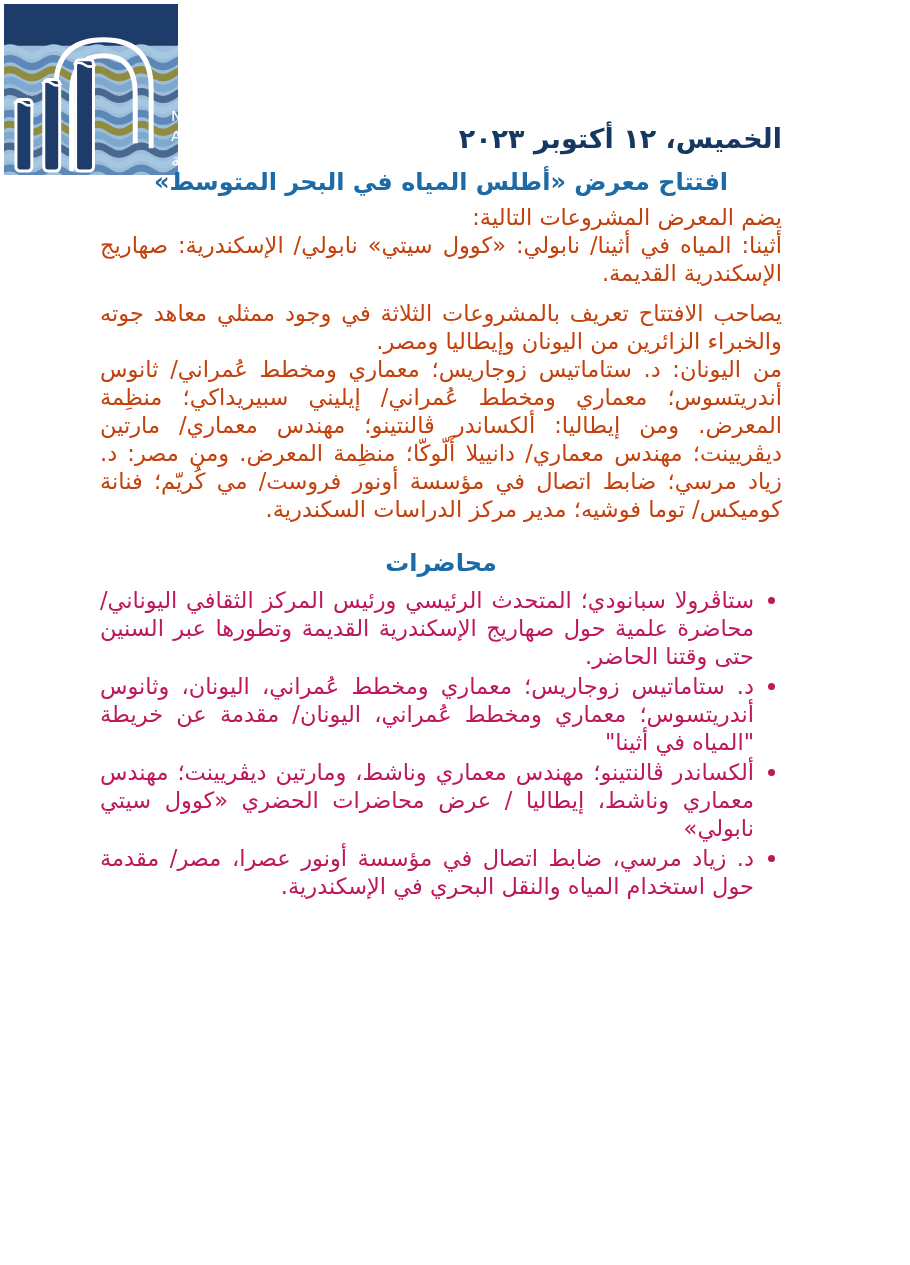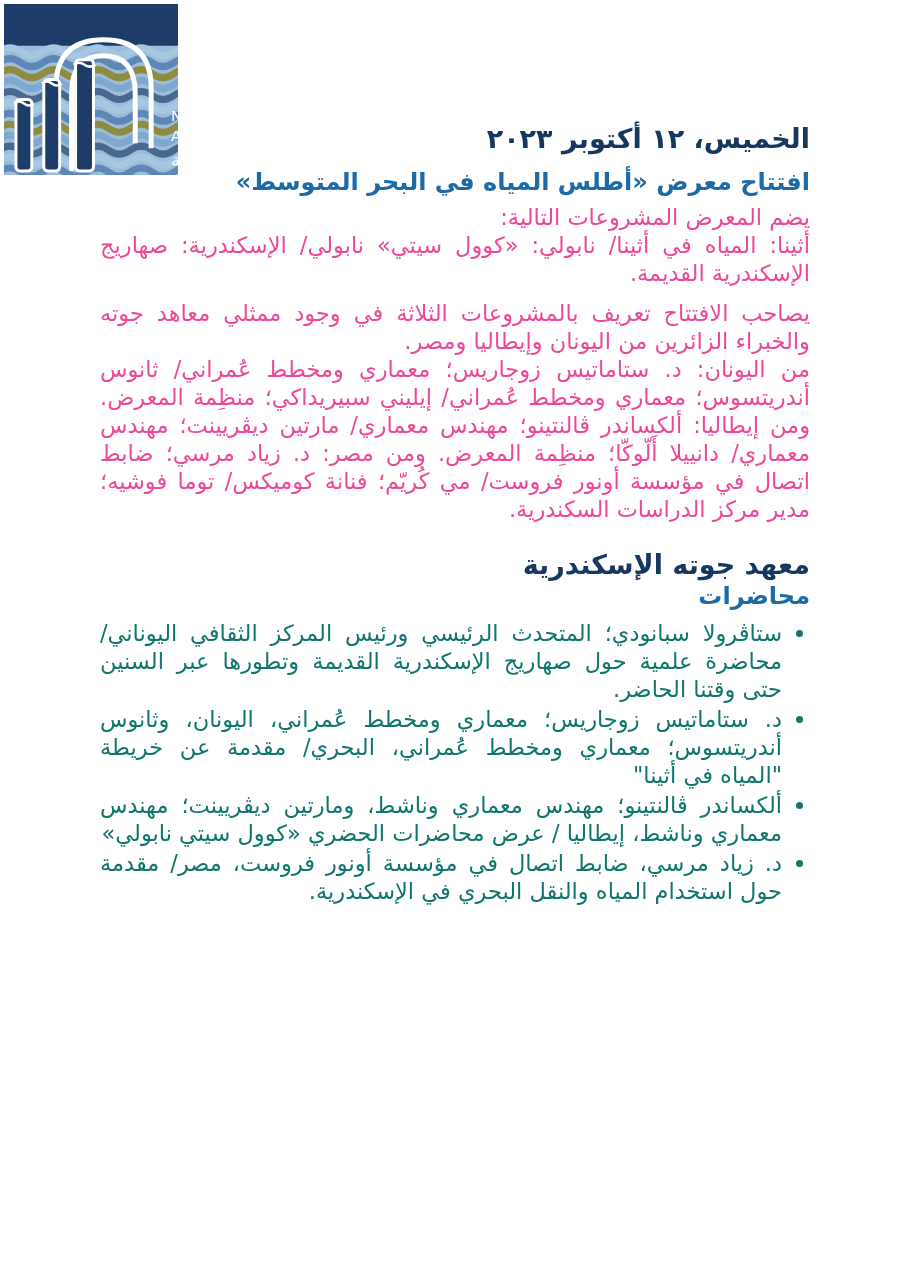--- a/index.html
+++ b/index.html
@@ -17,59 +17,59 @@
   }
   .logo{
     position:absolute;
     top:4px;left:4px;
     width:174px;height:171px;
     display:block;
   }
   .content{
     position:absolute;
     top:122px;
-    right:100px;
+    right:128px;
     left:100px;
     direction:rtl;
   }
   .h1{
     font-size:27px;
     font-weight:bold;
     color:#16375f;
     line-height:33px;
     text-align:right;
   }
   .sub{
     font-size:24px;
     font-weight:bold;
     color:#1d6ba6;
     line-height:30px;
     margin-top:12px;
-    text-align:right;
+    text-align:center;
   }
   .body-text{
     font-size:22.5px;
     line-height:28px;
-    color:#ec4899;
+    color:#c2410c;
     text-align:justify;
     white-space:pre-line;
   }
   .p1{margin-top:6px;}
   .p2{margin-top:12px;}
   .event2-block{margin-top:25px;}
   .sub2{margin-top:0;}
   ul.lectures{
     margin:8px 0 0 0;
     padding:0 28px 0 0;
     list-style:disc outside;
   }
   ul.lectures li{
     font-size:22.5px;
     line-height:28px;
-    color:#0f766e;
+    color:#be185d;
     text-align:justify;
     margin-bottom:2px;
   }
   .logo-text{
     font-family:"DejaVu Sans",sans-serif;
     fill:#ffffff;
   }
 </style>
 </head>
 <body>
@@ -123,26 +123,25 @@
       <div class="sub">افتتاح معرض «أطلس المياه في البحر المتوسط»</div>
 
       <div class="body-text p1">يضم المعرض المشروعات التالية:
 أثينا: المياه في أثينا/ نابولي: «كوول سيتي» نابولي/ الإسكندرية: صهاريج الإسكندرية القديمة.</div>
 
       <div class="body-text p2">يصاحب الافتتاح تعريف بالمشروعات الثلاثة في وجود ممثلي معاهد جوته والخبراء الزائرين من اليونان وإيطاليا ومصر.
 من اليونان: د. ستاماتيس زوجاريس؛ معماري ومخطط عُمراني/ ثانوس أندريتسوس؛ معماري ومخطط عُمراني/ إيليني سبيريداكي؛ منظِمة المعرض. ومن إيطاليا: ألكساندر ڤالنتينو؛ مهندس معماري/ مارتين ديڤريينت؛ مهندس معماري/ دانييلا أَلّوكّا؛ منظِمة المعرض. ومن مصر: د. زياد مرسي؛ ضابط اتصال في مؤسسة أونور فروست/ مي كُريّم؛ فنانة كوميكس/ توما فوشيه؛ مدير مركز الدراسات السكندرية.</div>
     </section>
 
     <section class="event2-block">
-      <div class="h1">معهد جوته الإسكندرية</div>
 
       <div class="sub sub2">محاضرات</div>
 
       <ul class="lectures">
           <li>ستاڤرولا سبانودي؛ المتحدث الرئيسي ورئيس المركز الثقافي اليوناني/ محاضرة علمية حول صهاريج الإسكندرية القديمة وتطورها عبر السنين حتى وقتنا الحاضر.</li>
-          <li>د. ستاماتيس زوجاريس؛ معماري ومخطط عُمراني، اليونان، وثانوس أندريتسوس؛ معماري ومخطط عُمراني، البحري/ مقدمة عن خريطة "المياه في أثينا"</li>
+          <li>د. ستاماتيس زوجاريس؛ معماري ومخطط عُمراني، اليونان، وثانوس أندريتسوس؛ معماري ومخطط عُمراني، اليونان/ مقدمة عن خريطة "المياه في أثينا"</li>
           <li>ألكساندر ڤالنتينو؛ مهندس معماري وناشط، ومارتين ديڤريينت؛ مهندس معماري وناشط، إيطاليا / عرض محاضرات الحضري «كوول سيتي نابولي»</li>
-          <li>د. زياد مرسي، ضابط اتصال في مؤسسة أونور فروست، مصر/ مقدمة حول استخدام المياه والنقل البحري في الإسكندرية.</li>
+          <li>د. زياد مرسي، ضابط اتصال في مؤسسة أونور عصرا، مصر/ مقدمة حول استخدام المياه والنقل البحري في الإسكندرية.</li>
         </ul>
     </section>
 
   </div>
 </div>
 
 </body></html>

